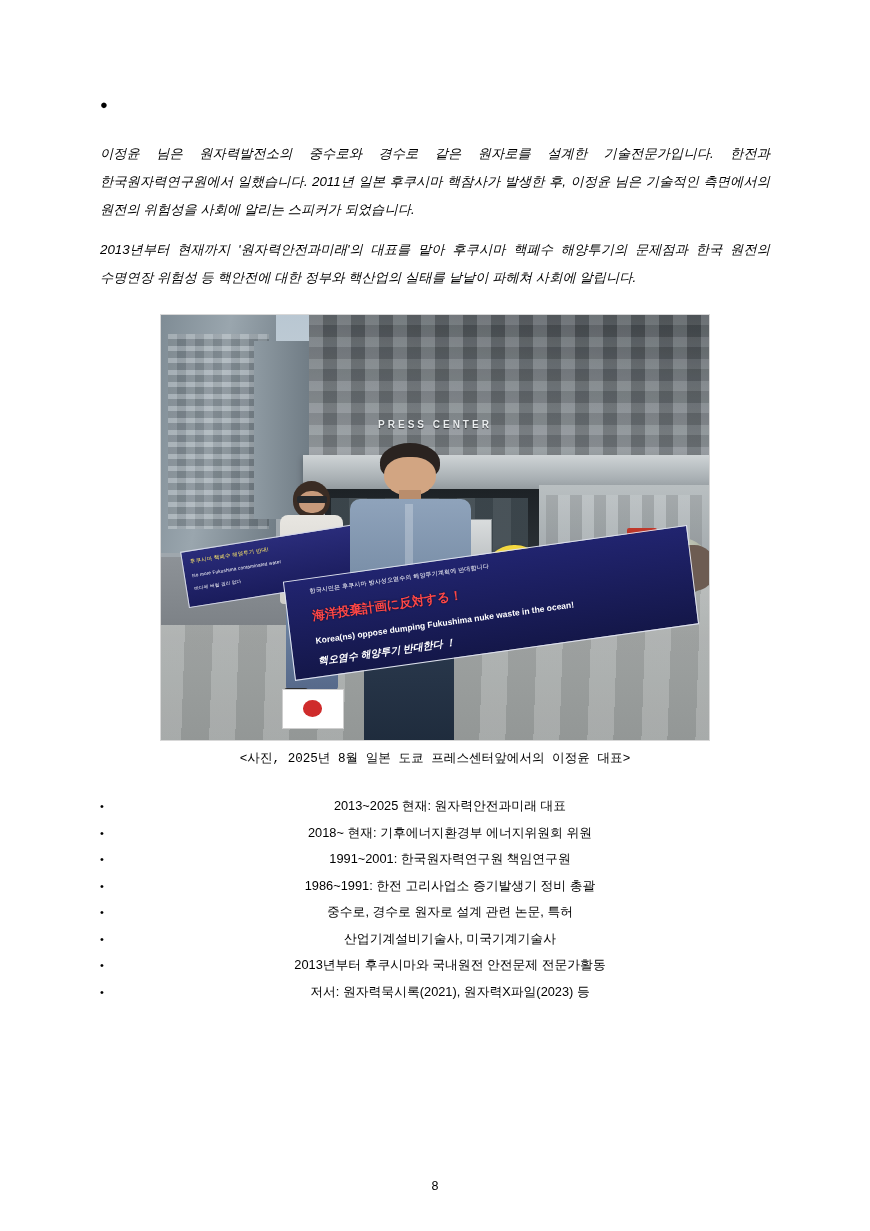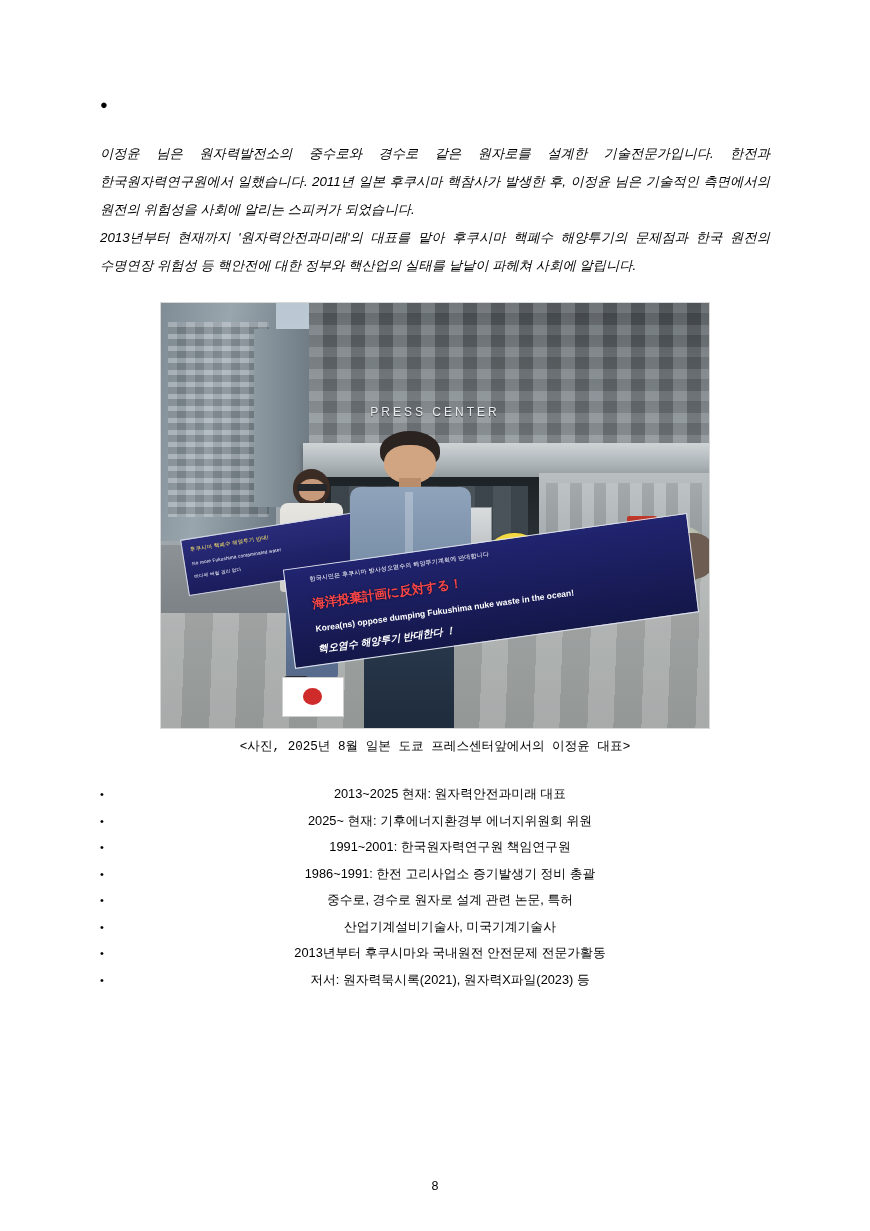--- a/index.html
+++ b/index.html
@@ -46,21 +46,21 @@
   
   .para {
     font-size: 13.3px;
     line-height: 28px;
     text-align: justify;
     text-justify: inter-word;
     margin: 0;
     word-break: keep-all;
     font-style: italic;
   }
-  .para + .para { margin-top: 0; }
+  .para + .para { margin-top: 12px; }
   .para-spaced { margin-top: 2px; }
   
   .figure {
     margin: 22px 0 0 0;
     text-align: center;
   }
   .photo {
     width: 548px;
     height: 425px;
     margin: 0 auto;
@@ -150,24 +150,25 @@
   .right-wall {
     position: absolute; left: 69%; top: 40%; width: 31%; height: 24%;
     background: linear-gradient(180deg, #b9bfc1, #9ba2a6);
   }
   .right-wall:after {
     content: ""; position: absolute; left: 4%; top: 10%; width: 92%; height: 70%;
     background: repeating-linear-gradient(90deg, rgba(0,0,0,0.10) 0 12px, rgba(255,255,255,0.10) 12px 24px);
   }
   .pressbar {
     position: absolute; left: 33%; top: 23%; width: 34%; height: 5.5%;
-    color: #e9ecee; font-size: 12px; letter-spacing: 3px;
+    color: #e9ecee; font-size: 10px; letter-spacing: 3px;
     display: flex; align-items: center; justify-content: center;
     font-family: "Liberation Sans", sans-serif;
     text-shadow: 0 1px 1px rgba(0,0,0,0.6);
+    font-weight: bold;
   }
   .plaza {
     position: absolute; left: 0; top: 60%; width: 100%; height: 40%;
     background: linear-gradient(180deg, #b3b7b6 0%, #a5a9a8 40%, #9b9f9e 100%);
   }
   .plaza:after {
     content: ""; position: absolute; left: 0; top: 0; width: 100%; height: 100%;
     background: repeating-linear-gradient(92deg, rgba(255,255,255,0.12) 0 26px, rgba(0,0,0,0.05) 26px 54px);
   }
   .street {
@@ -390,21 +391,21 @@
     <div class="caption">&lt;사진, 2025년 8월 일본 도쿄 프레스센터앞에서의 이정윤 대표&gt;</div>
   </div>
 
   <ul class="bullets">
     <li>
       <span class="dot">•</span>
       <span class="txt">2013~2025 현재: 원자력안전과미래 대표</span>
     </li>
     <li>
       <span class="dot">•</span>
-      <span class="txt">2025~ 현재: 기후에너지환경부 에너지위원회 위원</span>
+      <span class="txt">2018~ 현재: 기후에너지환경부 에너지위원회 위원</span>
     </li>
     <li>
       <span class="dot">•</span>
       <span class="txt">1991~2001: 한국원자력연구원 책임연구원</span>
     </li>
     <li>
       <span class="dot">•</span>
       <span class="txt">1986~1991: 한전 고리사업소 증기발생기 정비 총괄</span>
     </li>
     <li>

